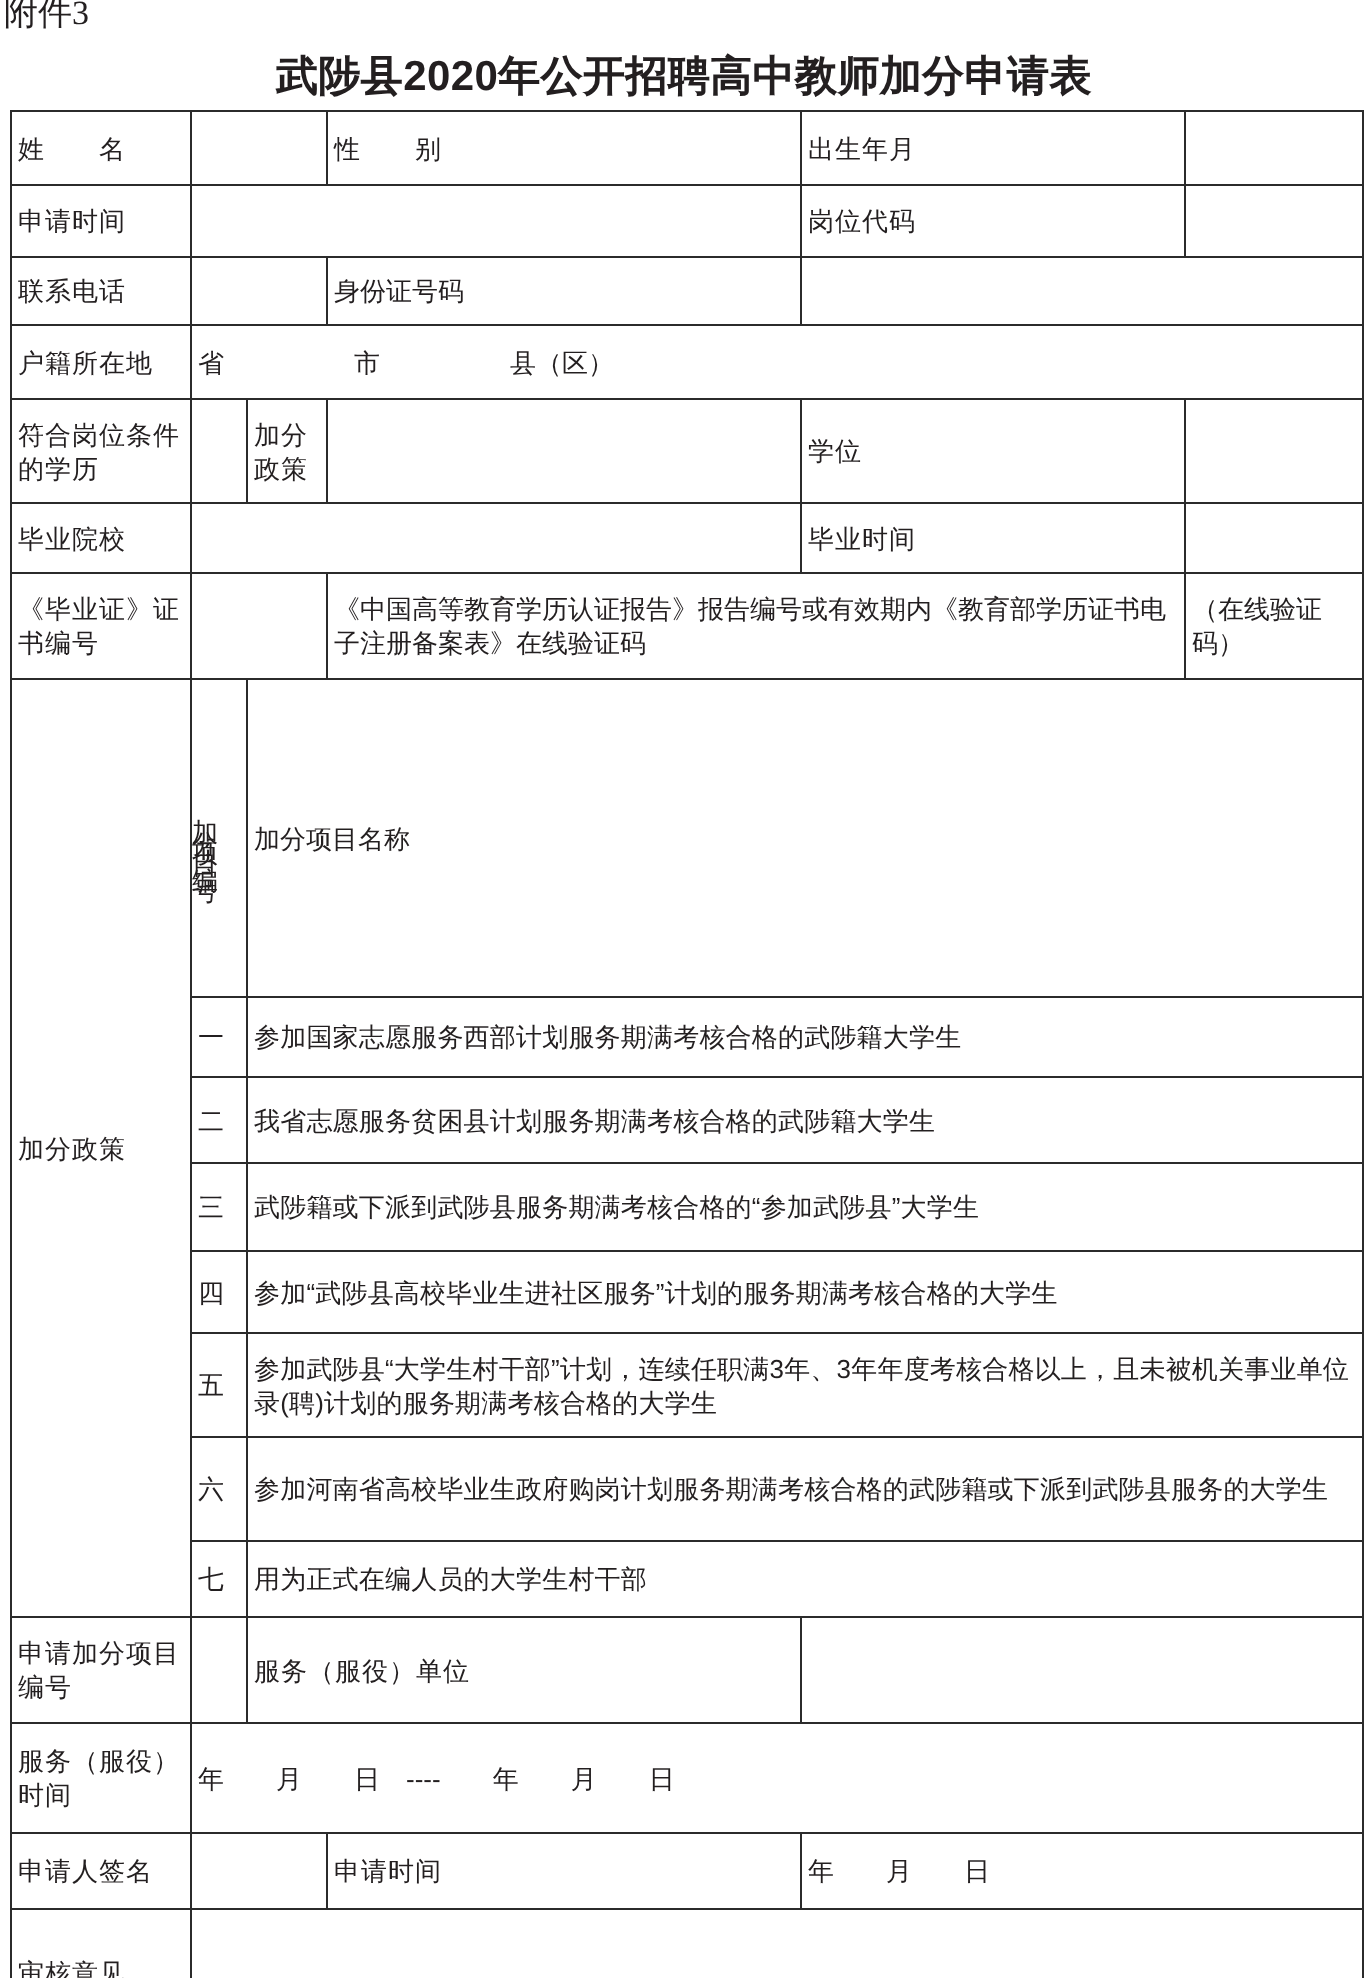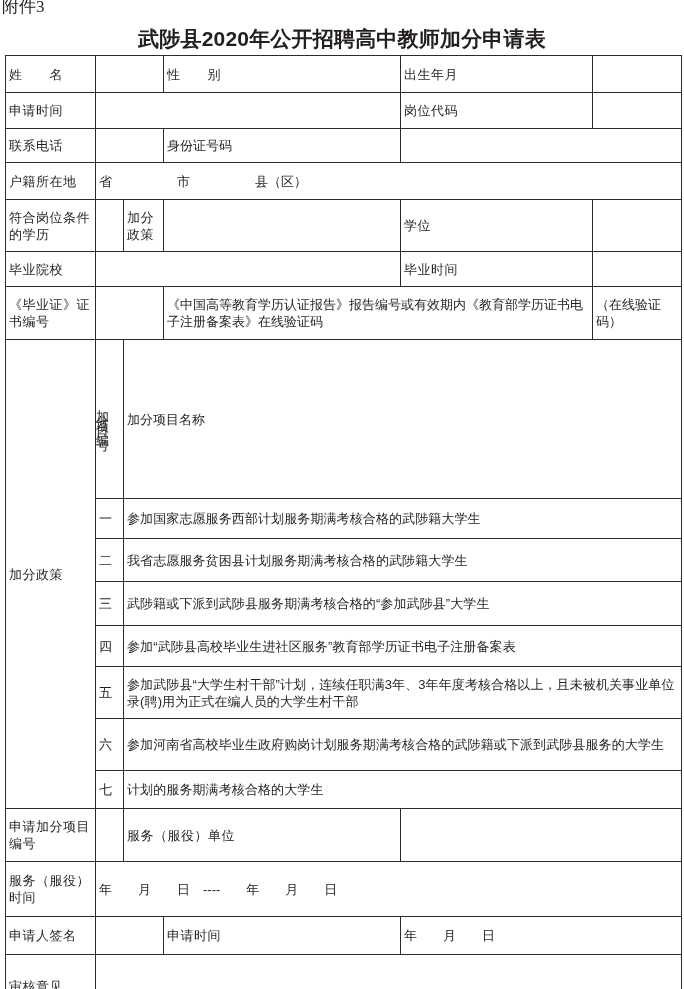--- a/index.html
+++ b/index.html
@@ -192,36 +192,36 @@
       <td colspan="4" class="policy-text">我省志愿服务贫困县计划服务期满考核合格的武陟籍大学生</td>
     </tr>
 
     <tr>
       <td class="num-cell" style="height:39px">三</td>
       <td colspan="4" class="policy-text">武陟籍或下派到武陟县服务期满考核合格的“参加武陟县”大学生</td>
     </tr>
 
     <tr>
       <td class="num-cell" style="height:36px">四</td>
-      <td colspan="4" class="policy-text">参加“武陟县高校毕业生进社区服务”教育部学历证书电子注册备案表</td>
+      <td colspan="4" class="policy-text">参加“武陟县高校毕业生进社区服务”计划的服务期满考核合格的大学生</td>
     </tr>
 
     <tr>
       <td class="num-cell" style="height:47px">五</td>
-      <td colspan="4" class="policy-text">参加武陟县“大学生村干部”计划，连续任职满3年、3年年度考核合格以上，且未被机关事业单位录(聘)用为正式在编人员的大学生村干部</td>
+      <td colspan="4" class="policy-text">参加武陟县“大学生村干部”计划，连续任职满3年、3年年度考核合格以上，且未被机关事业单位录(聘)计划的服务期满考核合格的大学生</td>
     </tr>
 
     <tr>
       <td class="num-cell" style="height:47px">六</td>
       <td colspan="4" class="policy-text">参加河南省高校毕业生政府购岗计划服务期满考核合格的武陟籍或下派到武陟县服务的大学生</td>
     </tr>
 
     <tr>
       <td class="num-cell" style="height:33px">七</td>
-      <td colspan="4" class="policy-text">计划的服务期满考核合格的大学生</td>
+      <td colspan="4" class="policy-text">用为正式在编人员的大学生村干部</td>
     </tr>
 
     <tr>
       <td class="lbl" style="height:48px">申请加分项目编号</td>
       <td></td>
       <td colspan="2" class="lbl">服务（服役）单位</td>
       <td colspan="2"></td>
     </tr>
 
     <tr>

